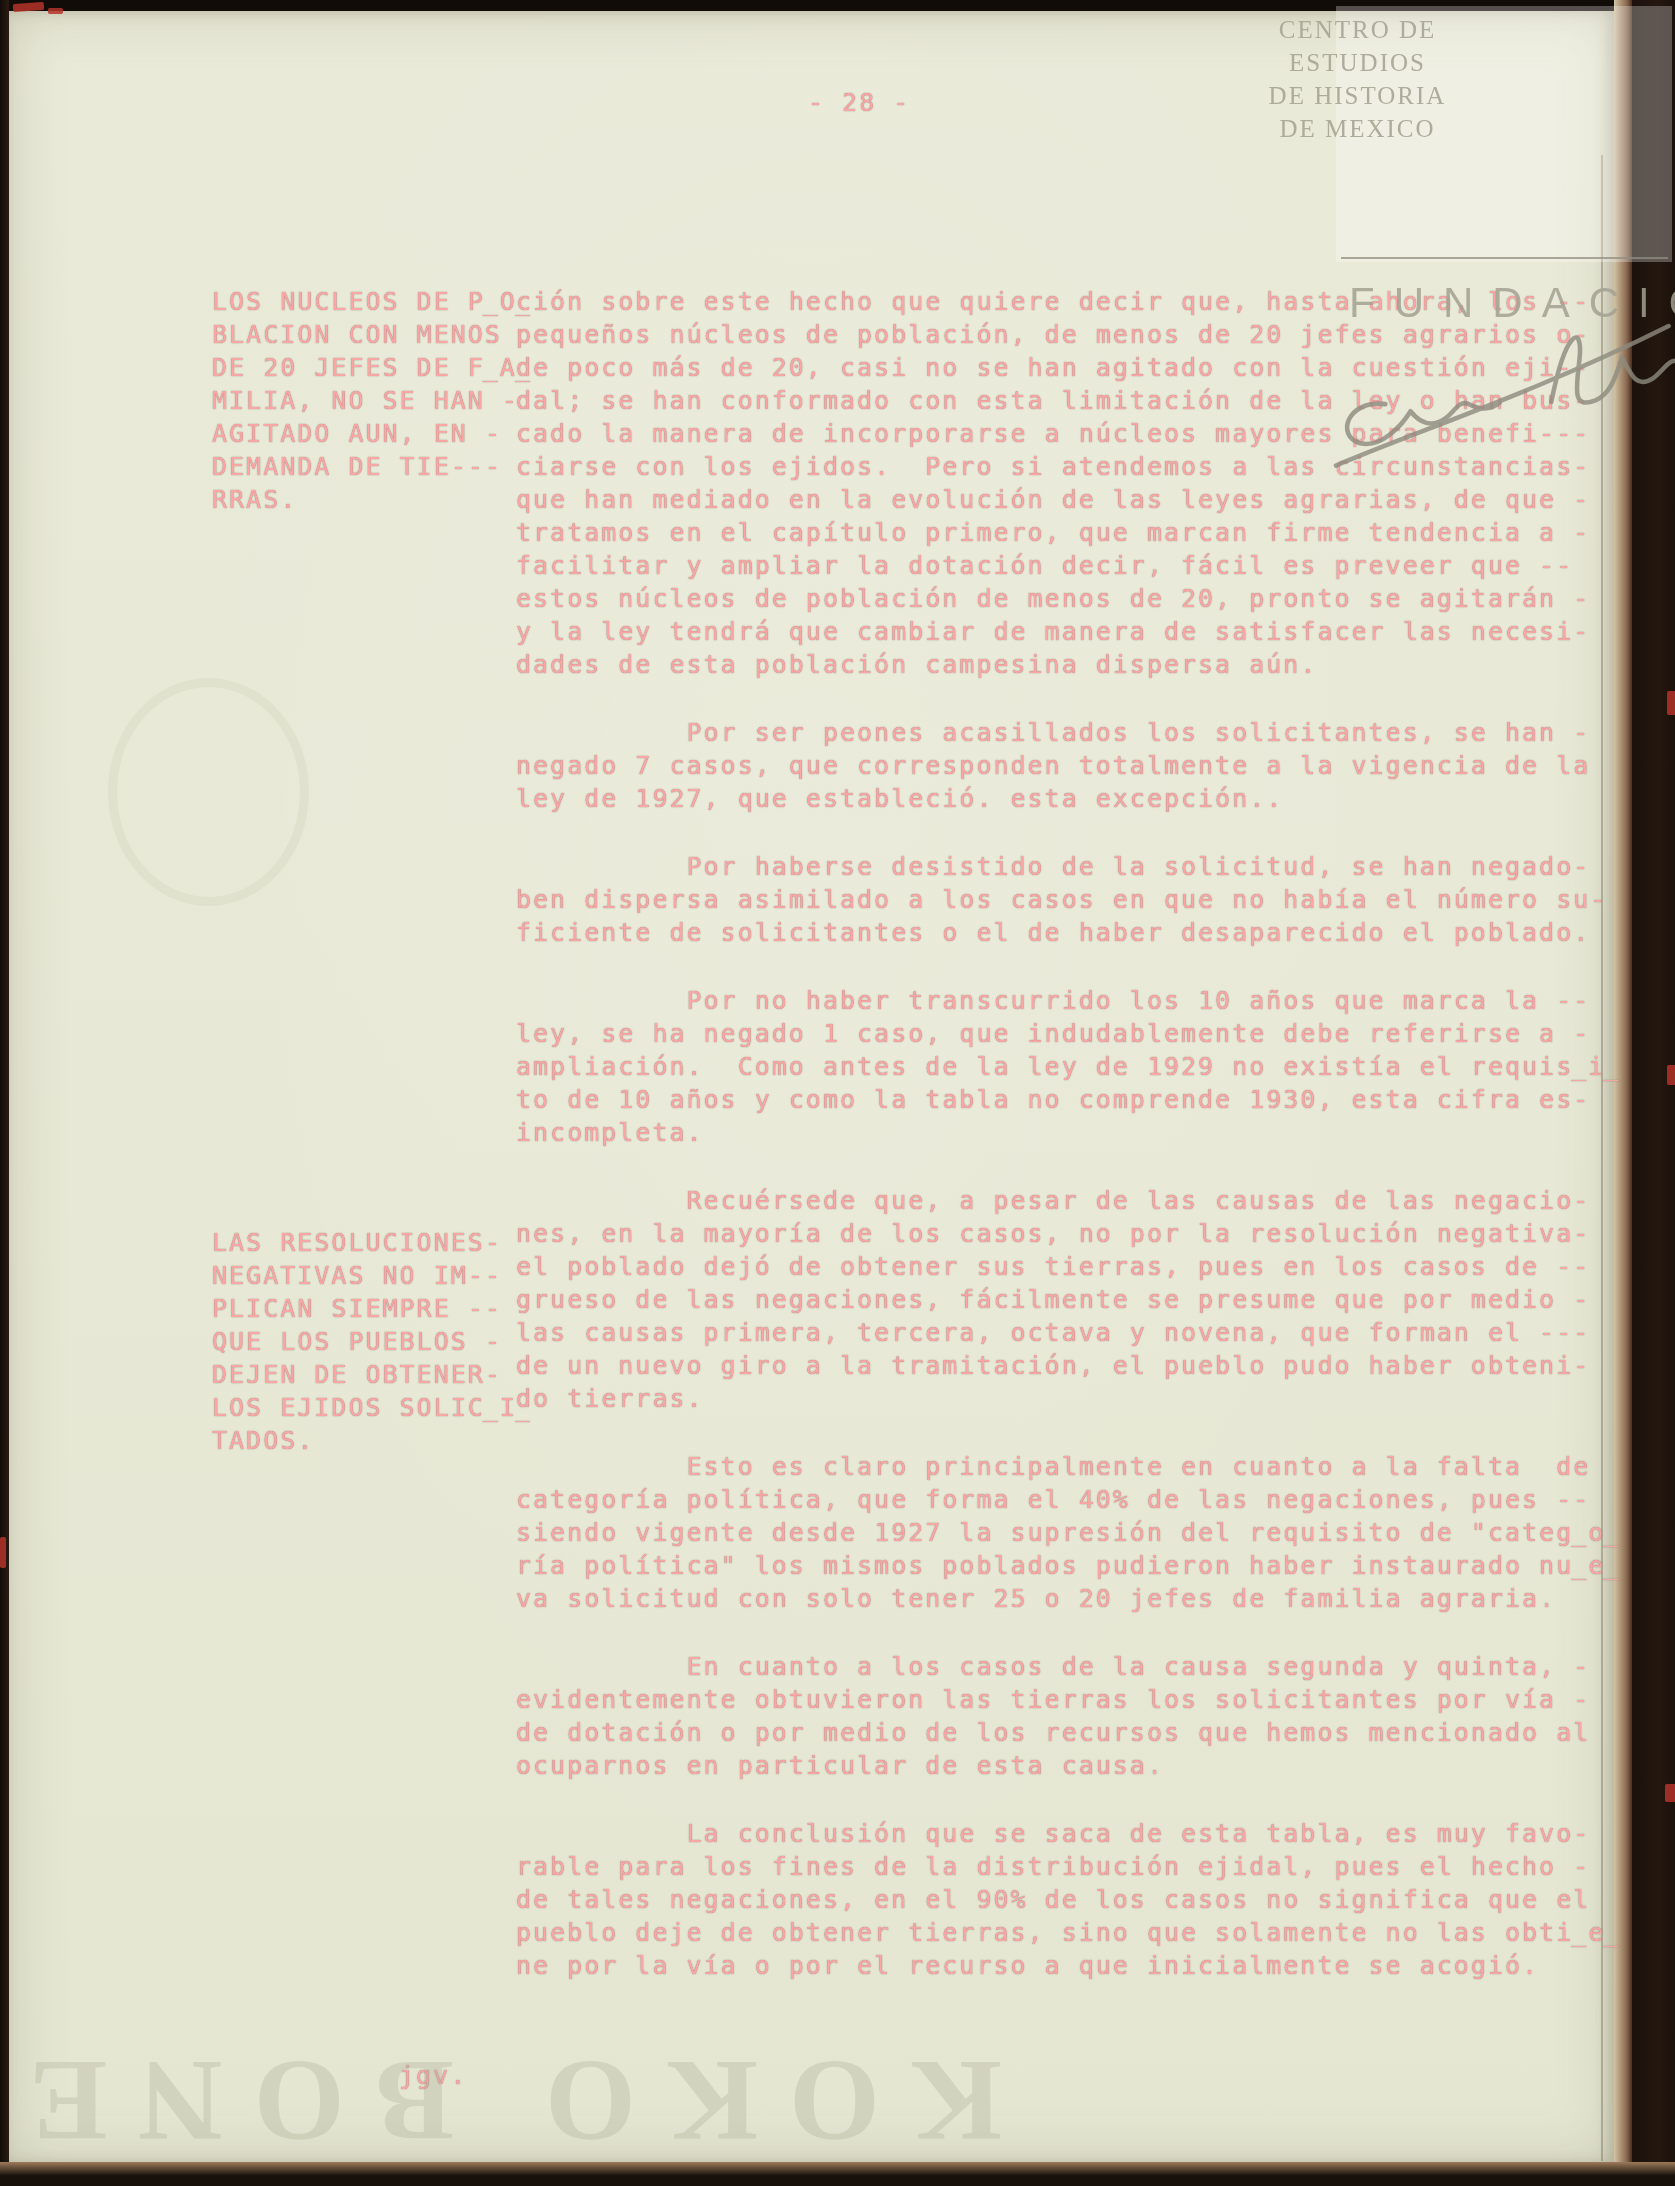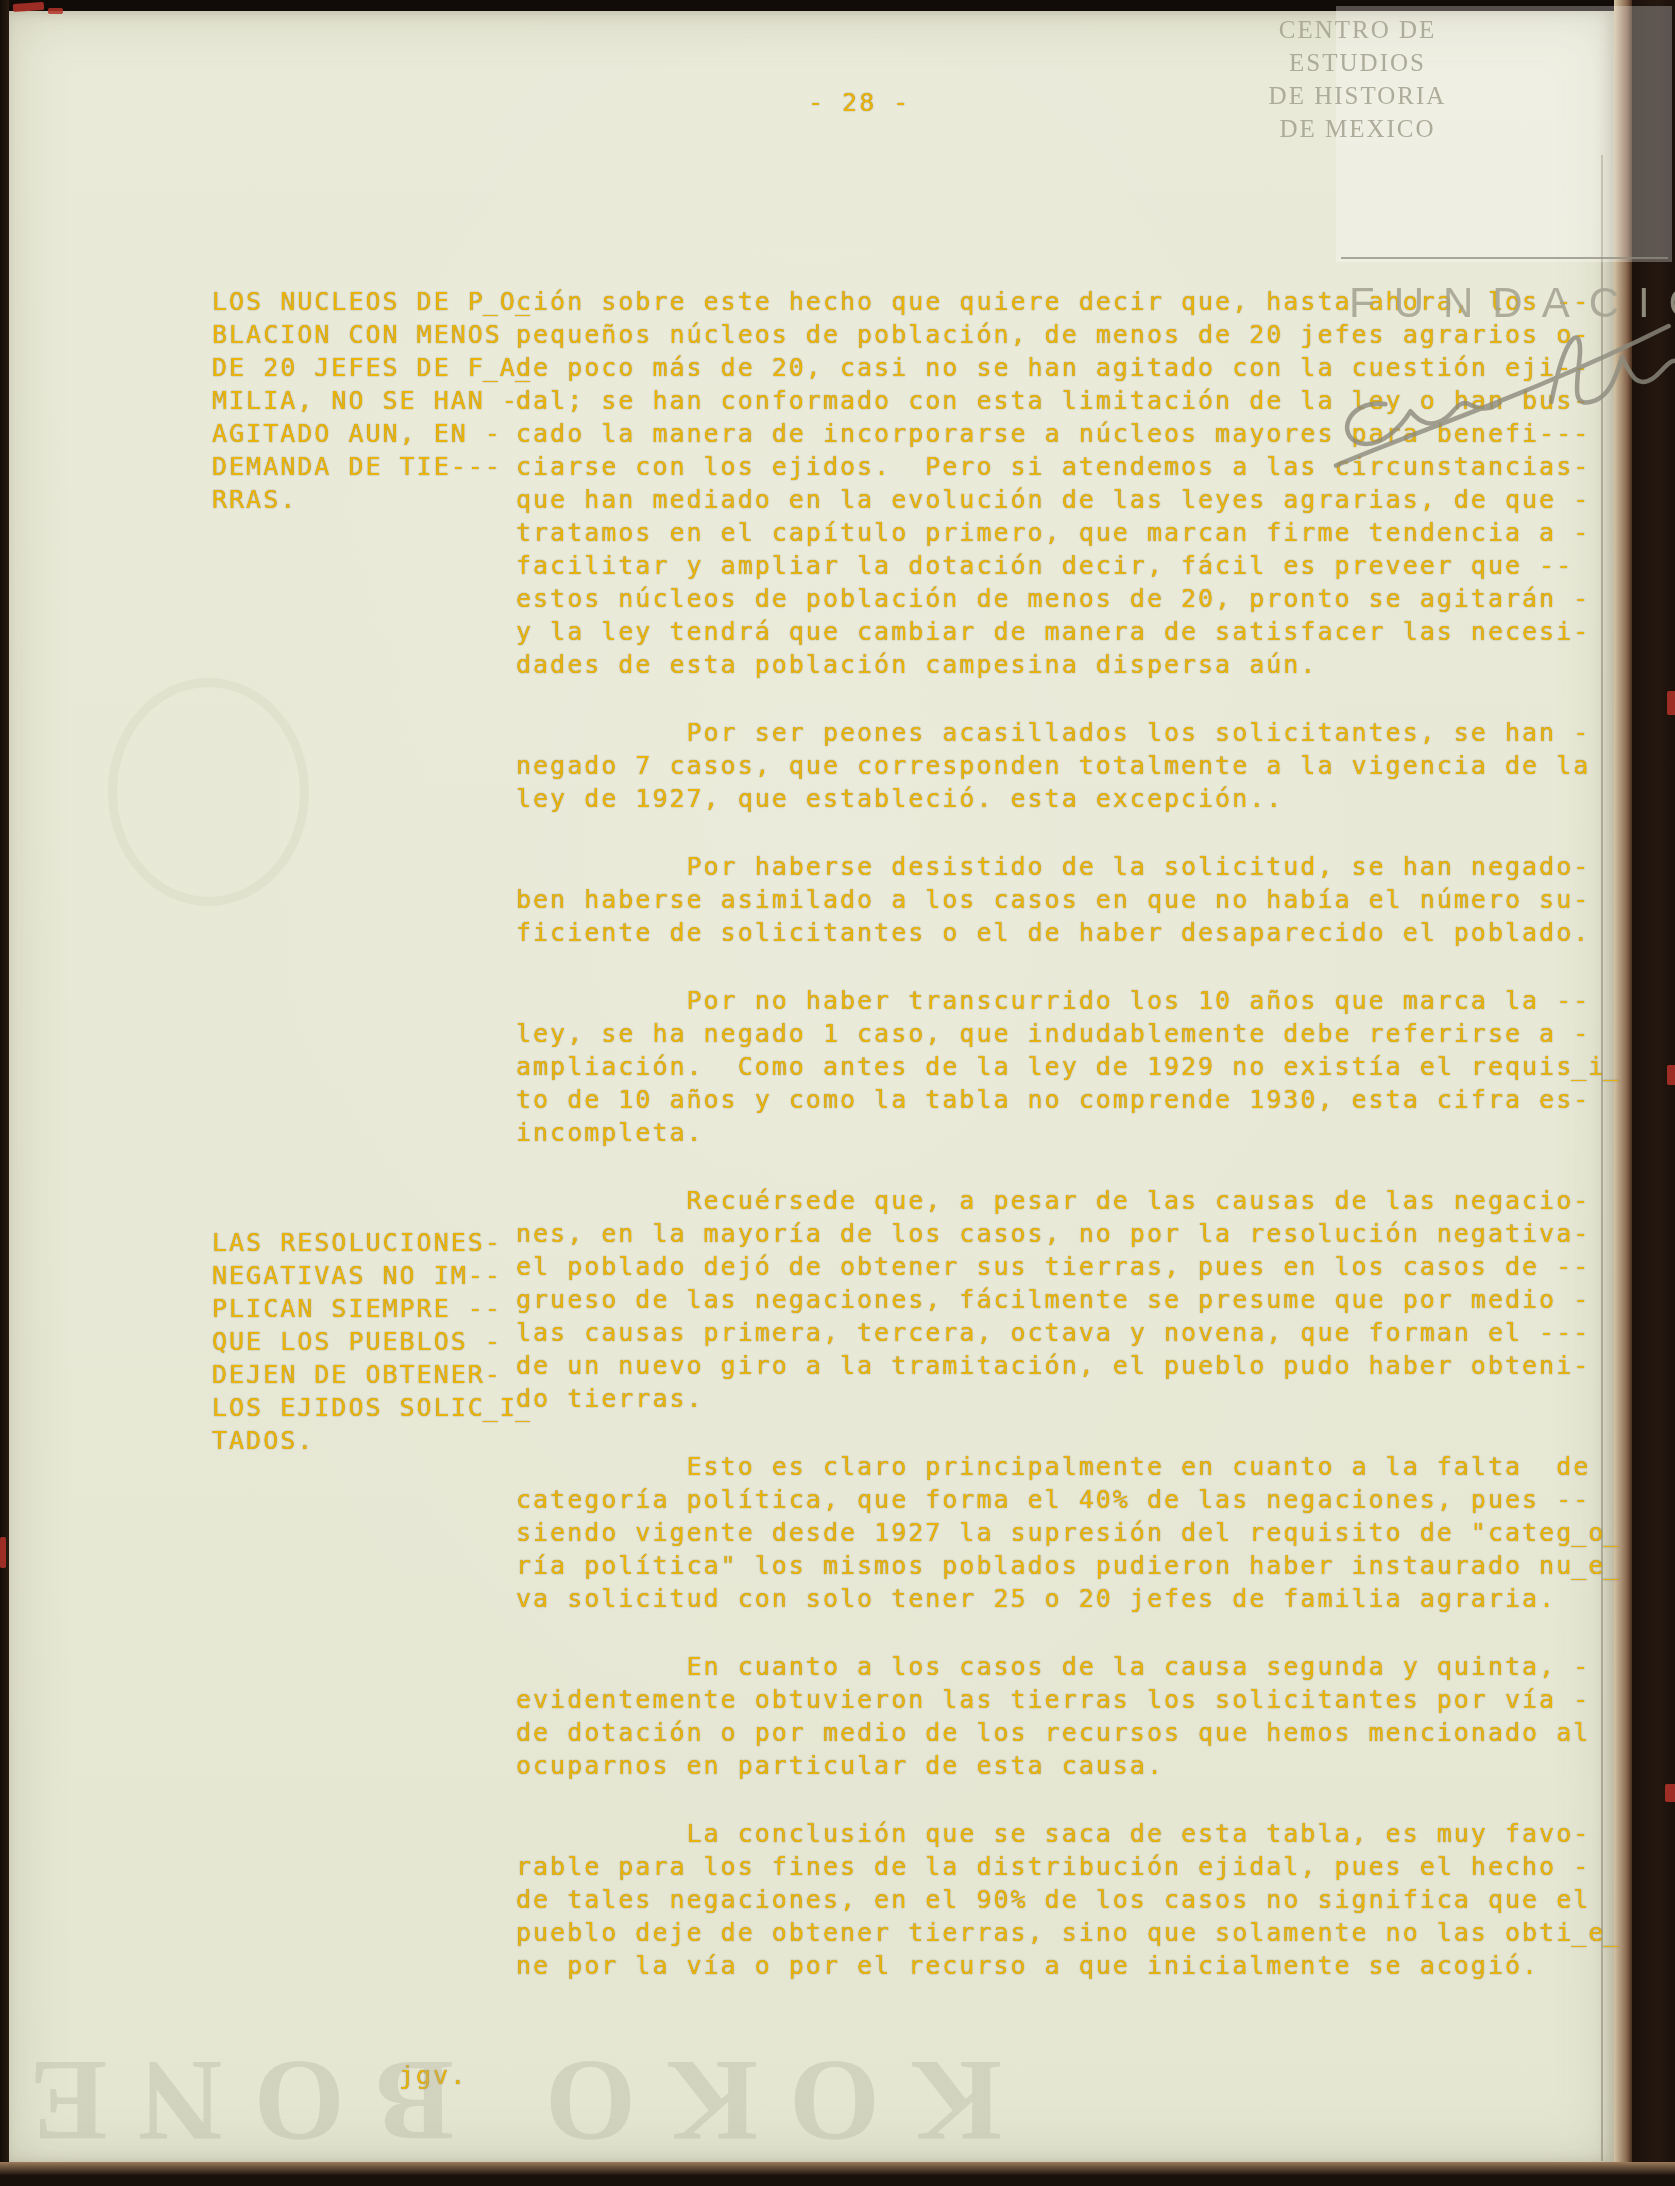--- a/index.html
+++ b/index.html
@@ -51,21 +51,21 @@
   #wm-showthrough{
     position:absolute;left:33px;top:2034px;width:969px;
     transform:rotate(180deg);
     font-family:"Liberation Serif","DejaVu Serif",serif;font-weight:bold;
     font-size:117px;letter-spacing:31px;white-space:nowrap;
     color:rgba(168,170,146,0.30);
   }
   #stamp-ghost{position:absolute;left:108px;top:678px;width:183px;height:210px;border:9.1px solid rgba(190,192,168,0.18);border-radius:50%;}
 
   
-  .typed{color:#eab308;text-shadow:0 0 1.2px rgba(70,66,56,0.75);}
+  .typed{color:#fca5a5;text-shadow:0 0 1.2px rgba(70,66,56,0.75);}
   .tline{white-space:pre;height:33px;line-height:33px;font-size:25px;letter-spacing:2px;}
   #page-number{position:absolute;left:808px;top:88px;font-size:25px;letter-spacing:2px;white-space:pre;}
   #body-column{position:absolute;left:516px;top:285px;width:1083px;}
   .para{margin:0 0 35px 0;}
   .margin-note{position:absolute;left:212px;width:302px;}
   #margin-note-1{top:285px;}
   #margin-note-2{top:1226px;}
   #typist{position:absolute;left:399px;top:2061px;font-size:25px;letter-spacing:2px;white-space:pre;}
 </style>
 </head>
@@ -127,21 +127,21 @@
         <div class="tline">y la ley tendrá que cambiar de manera de satisfacer las necesi-</div>
         <div class="tline">dades de esta población campesina dispersa aún.</div>
       </div>
     <div class="para">
         <div class="tline">          Por ser peones acasillados los solicitantes, se han -</div>
         <div class="tline">negado 7 casos, que corresponden totalmente a la vigencia de la</div>
         <div class="tline">ley de 1927, que estableció. esta excepción..</div>
       </div>
     <div class="para">
         <div class="tline">          Por haberse desistido de la solicitud, se han negado-</div>
-        <div class="tline">ben haberse asimilado a los casos en que no había el número su-</div>
+        <div class="tline">ben dispersa asimilado a los casos en que no había el número su-</div>
         <div class="tline">ficiente de solicitantes o el de haber desaparecido el poblado.</div>
       </div>
     <div class="para">
         <div class="tline">          Por no haber transcurrido los 10 años que marca la --</div>
         <div class="tline">ley, se ha negado 1 caso, que indudablemente debe referirse a -</div>
         <div class="tline">ampliación.  Como antes de la ley de 1929 no existía el requis̲i̲</div>
         <div class="tline">to de 10 años y como la tabla no comprende 1930, esta cifra es-</div>
         <div class="tline">incompleta.</div>
       </div>
     <div class="para">

